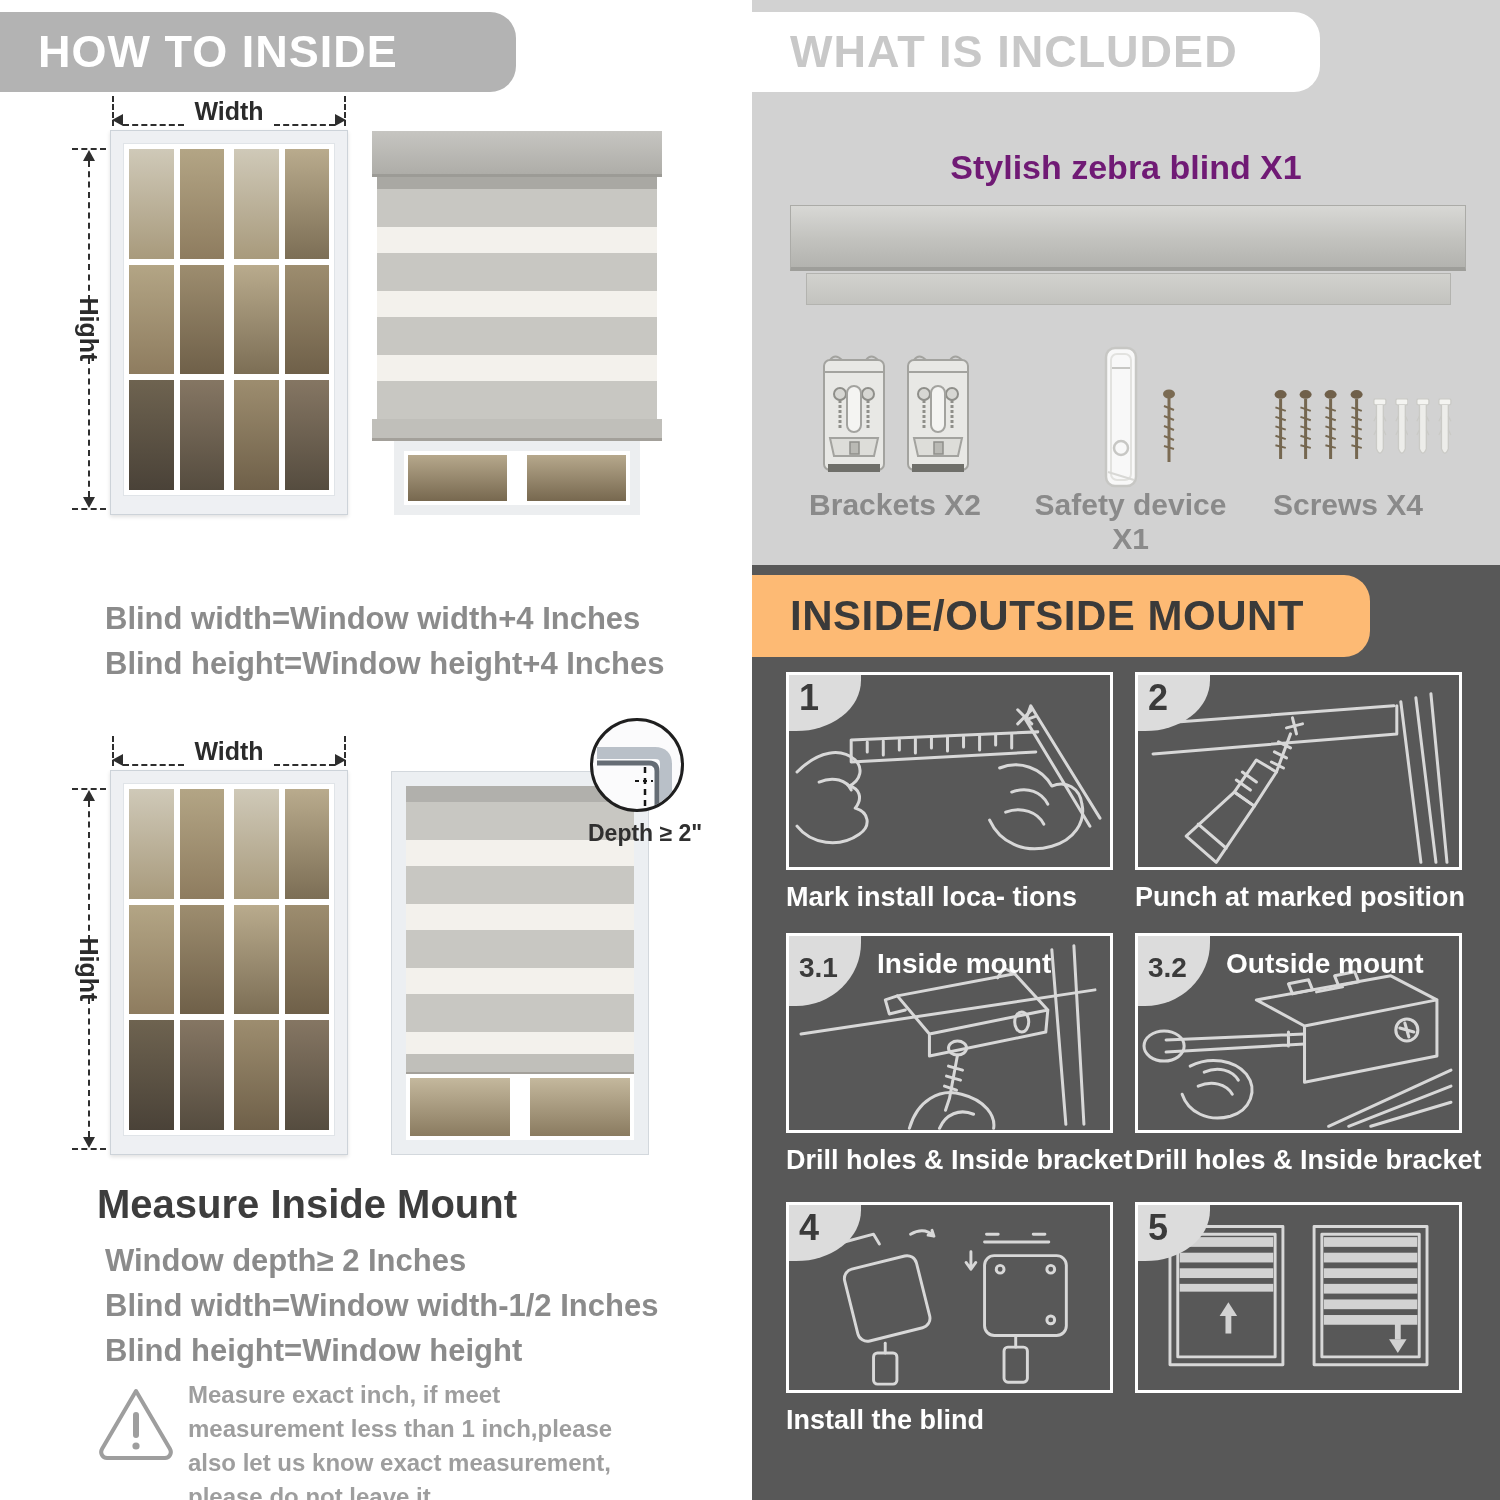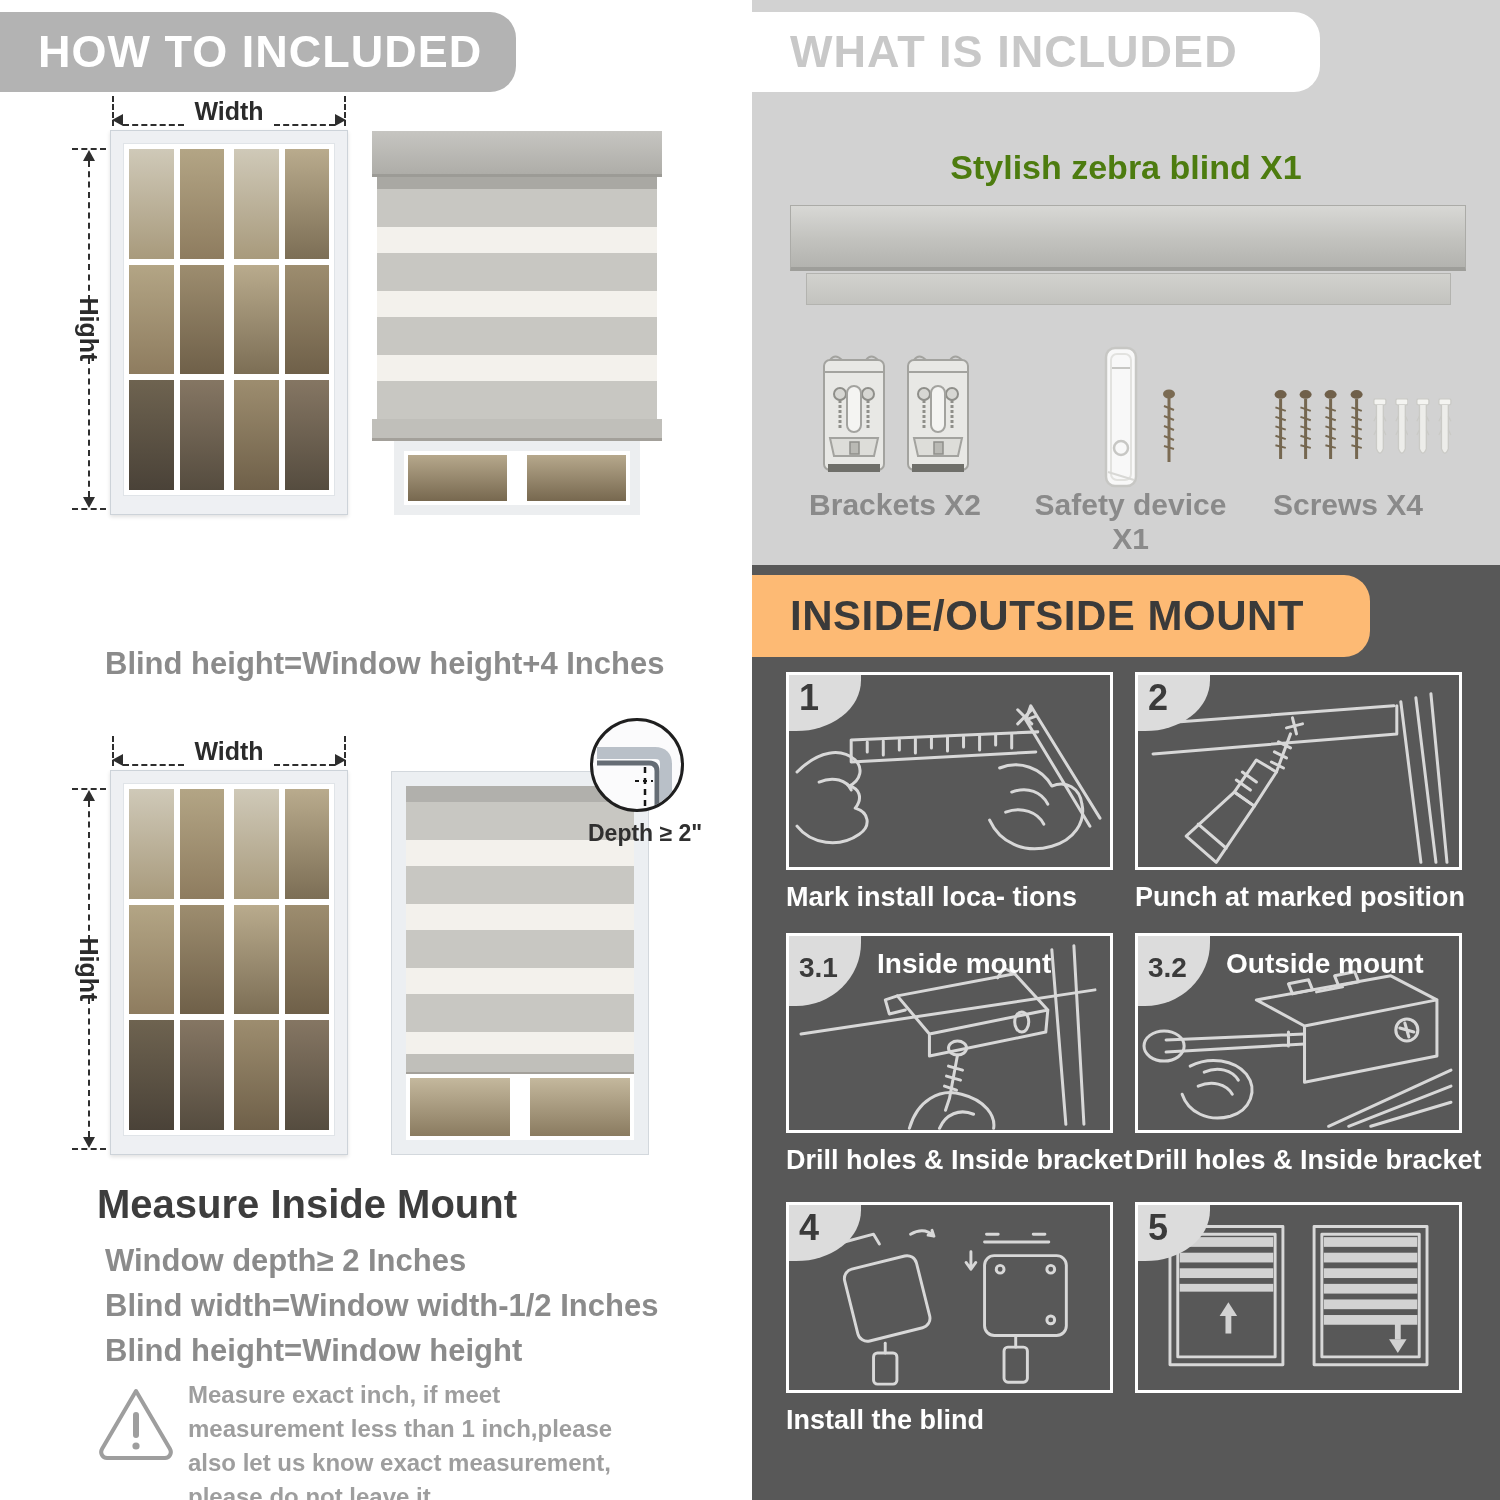--- a/index.html
+++ b/index.html
@@ -61,21 +61,21 @@
   .mini-window .divider{width:8px;background:#ffffff;}
   .blind2{border:14px solid #eceff2;outline:1px solid #d3d8dd;background:#ffffff;display:flex;flex-direction:column;}
   .b2-cassette{height:16px;background:#b1b0ac;}
   .b2-stripes{height:252px;}
   .b2-bar{height:18px;background:#c0bfba;border-bottom:2px solid #a3a09a;}
   .b2-photo{flex:1;display:flex;gap:8px;padding:4px;background:#ffffff;}
   .depth-circle{border:3px solid #1f1f1f;border-radius:50%;background:#fbfbfc;overflow:hidden;}
   .depth-label{color:#2f2f2f;font-size:23px;white-space:nowrap;}
 
   
-  .blind-name{left:752px;top:148px;width:748px;text-align:center;color:#4d7c0f;font-size:34px;}
+  .blind-name{left:752px;top:148px;width:748px;text-align:center;color:#701a75;font-size:34px;}
   .cassette-big{left:790px;top:205px;width:676px;height:66px;
       background:linear-gradient(180deg,#d8d8d5 0%,#c2c2be 55%,#b3b3af 100%);
       border:1px solid #ababa7;border-bottom:4px solid #9e9e9a;}
   .cassette-rail{left:806px;top:273px;width:645px;height:32px;
       background:linear-gradient(180deg,#d2d2ce,#c3c3bf);border:1px solid #b3b3af;}
   .comp-label{color:#8a8a8a;font-size:30px;text-align:center;}
 
   
   .panel{border:3px solid #ffffff;background:transparent;}
   .panel svg{position:absolute;left:0;top:0;width:100%;height:100%;}
@@ -89,21 +89,21 @@
 </style>
 </head>
 <body>
 
 <div id="canvas">
 
   <div class="abs light-section"></div>
   <div class="abs dark-section"></div>
 
   <div class="abs banner-left">
-    <span>HOW TO INCLUDED</span>
+    <span>HOW TO INSIDE</span>
   </div>
 
   <div class="abs window" style="left:110px;top:130px;width:238px;height:385px;">
     <div class="sashes">
       <div class="sash">
         <div class="pane pa"></div>
           <div class="pane pb"></div>
         <div class="pane pb"></div>
           <div class="pane pc"></div>
         <div class="pane pd"></div>
@@ -145,20 +145,21 @@
     <div class="abs cassette-lip" style="left:5px;top:46px;width:280px;height:12px;"></div>
     <div class="abs zebra" style="left:5px;top:58px;width:280px;height:230px;"></div>
     <div class="abs bottom-bar" style="left:0;top:288px;width:290px;height:22px;"></div>
     <div class="abs mini-window" style="left:22px;top:310px;width:246px;height:74px;">
       <div class="pane pm"></div>
       <div class="divider"></div>
       <div class="pane pm"></div>
     </div>
   </div>
 
+  <div class="abs rule" style="left:105px;top:596px;width:640px;">Blind width=Window width+4 Inches</div>
   <div class="abs rule" style="left:105px;top:641px;width:640px;">Blind height=Window height+4 Inches</div>
 
   <div class="abs window" style="left:110px;top:770px;width:238px;height:385px;">
     <div class="sashes">
       <div class="sash">
         <div class="pane pa"></div>
           <div class="pane pb"></div>
         <div class="pane pb"></div>
           <div class="pane pc"></div>
         <div class="pane pd"></div>

